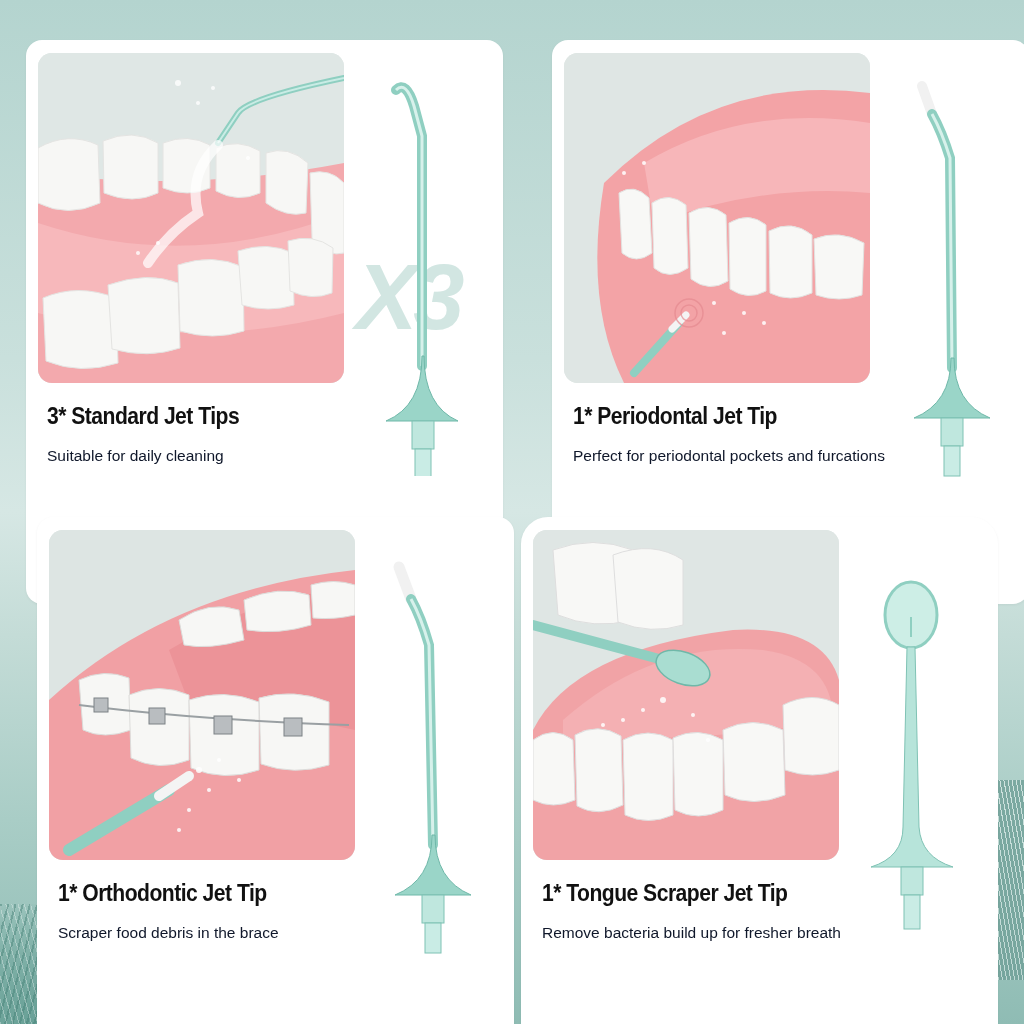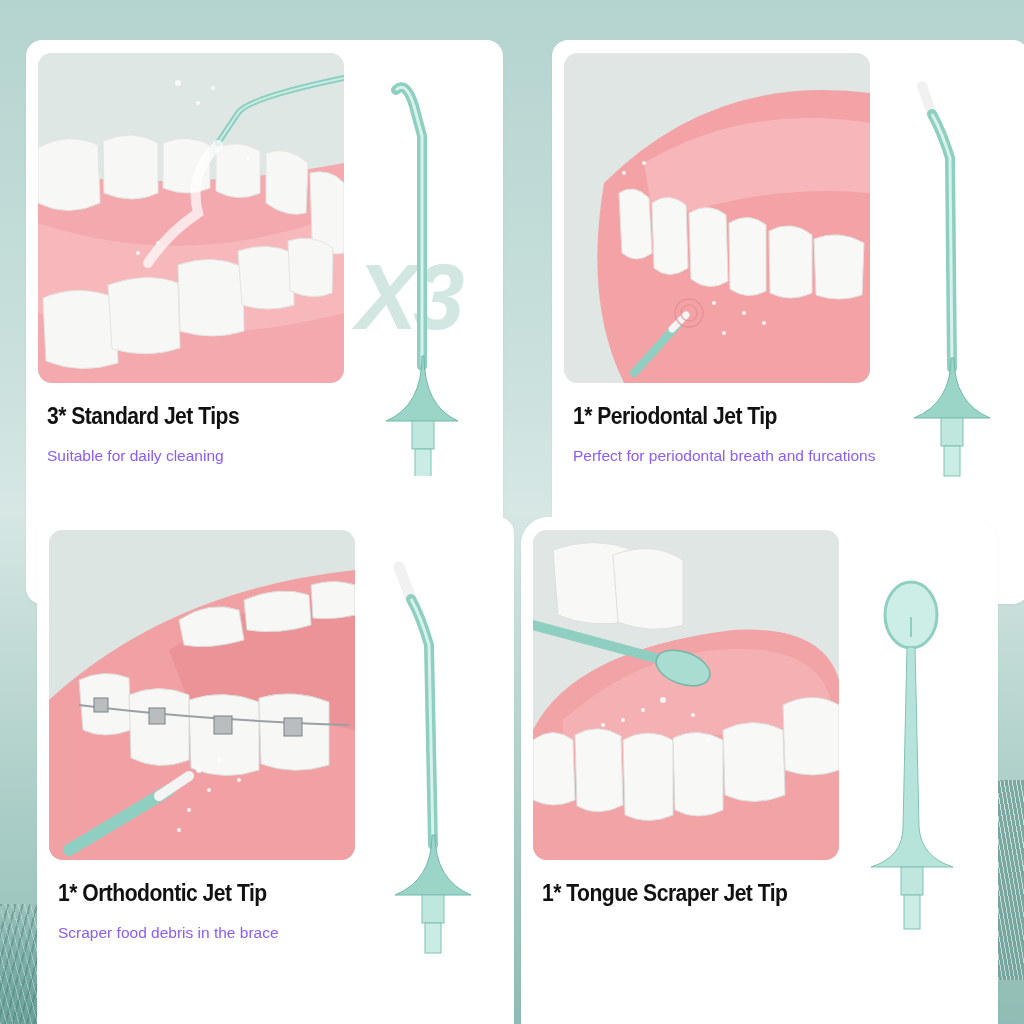--- a/index.html
+++ b/index.html
@@ -61,21 +61,21 @@
       position: absolute; left: 21px; top: 362px;
       font-family: "Liberation Sans", sans-serif;
       font-weight: bold; font-size: 24px; color: #111111;
       letter-spacing: -0.6px;
       transform: scaleX(0.88); transform-origin: left center;
       white-space: nowrap;
     }
     .subtitle {
       position: absolute; left: 21px; top: 407px;
       font-family: "Liberation Sans", sans-serif;
-      font-size: 15.5px; color: #8b5cf6; white-space: nowrap;
+      font-size: 15.5px; color: #0f172a; white-space: nowrap;
     }
   </style>
 </head>
 <body>
 
 <div class="bg-grass"></div>
 <div class="bg-grass-right"></div>
 
 <div class="card c1">
   <div class="photo">
@@ -157,21 +157,21 @@
     <svg viewBox="0 0 100 400">
       <path d="M16 8 L26 36" stroke="#f1f1f1" stroke-width="10" stroke-linecap="round"></path>
       <path d="M26 36 Q36 54 44 80 L46 290" stroke="#8fcfc1" stroke-width="10" fill="none" stroke-linecap="round"></path>
       <path d="M26 36 Q36 54 44 80 L46 290" stroke="#d7f1eb" stroke-width="3" fill="none"></path>
       <path d="M45 280 Q45 325 8 340 L84 340 Q48 325 48 280 Z" fill="#9ad5c8" stroke="#6fb8a9" stroke-width="1"></path>
       <rect x="35" y="340" width="22" height="28" fill="#bfe7de" stroke="#7fc2b4"></rect>
       <rect x="38" y="368" width="16" height="30" fill="#c9ece5" stroke="#7fc2b4"></rect>
     </svg>
   </div>
   <div class="title">1* Periodontal Jet Tip</div>
-  <div class="subtitle">Perfect for periodontal breath and furcations</div>
+  <div class="subtitle">Perfect for periodontal pockets and furcations</div>
 </div>
 
 <div class="card c3">
   <div class="photo">
     <svg viewBox="0 0 306 330">
       <rect width="306" height="330" fill="#dde5e3"></rect>
       <path d="M0 170 Q120 60 306 40 L306 330 L0 330 Z" fill="#f1a0a4"></path>
       <path d="M120 120 Q220 60 306 60 L306 200 Q220 180 150 200 Z" fill="#ec9398"></path>
       <g fill="#f7f7f5" stroke="#dcdcda" stroke-width="1">
         <path d="M130 90 Q160 70 190 80 L195 110 Q160 120 135 115 Z"></path>
@@ -246,13 +246,14 @@
   <div class="tip">
     <svg viewBox="0 0 100 400">
       <ellipse cx="48" cy="38" rx="26" ry="33" fill="#cdeee6" stroke="#8fcfc1" stroke-width="3"></ellipse>
       <path d="M48 40 L48 60" stroke="#8fcfc1" stroke-width="2"></path>
       <path d="M44 70 L40 250 Q40 280 8 290 L90 290 Q58 280 56 250 L52 70 Z" fill="#b7e4da" stroke="#7fc2b4" stroke-width="1"></path>
       <rect x="38" y="290" width="22" height="28" fill="#bfe7de" stroke="#7fc2b4"></rect>
       <rect x="41" y="318" width="16" height="34" fill="#c9ece5" stroke="#7fc2b4"></rect>
     </svg>
   </div>
   <div class="title">1* Tongue Scraper Jet Tip</div>
+  <div class="subtitle">Remove bacteria build up for fresher breath</div>
 </div>
 
 </body></html>

